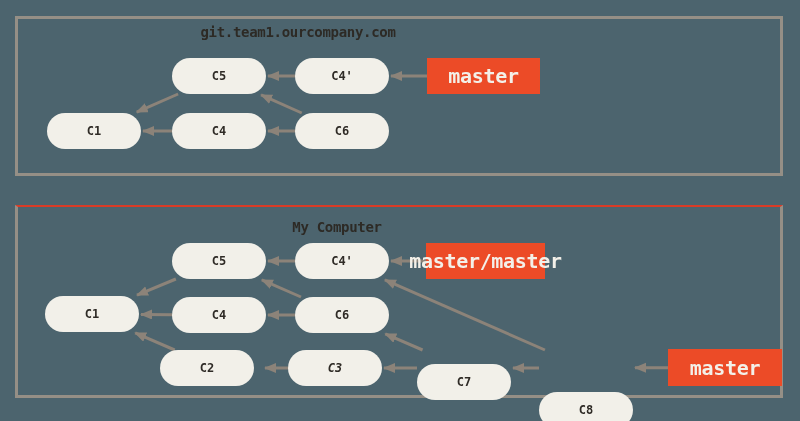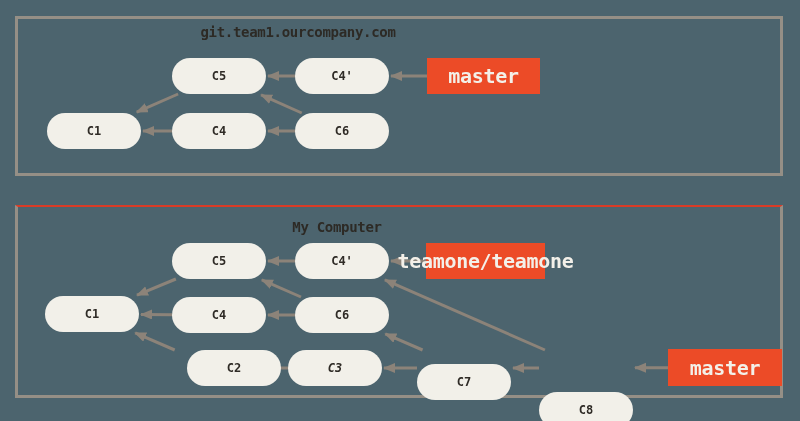--- a/index.html
+++ b/index.html
@@ -88,20 +88,20 @@
       <div class="commit" style="left: 295px; top: 58px; width: 94px; height: 36px;">C4'</div>
       <div class="commit" style="left: 47px; top: 113px; width: 94px; height: 36px;">C1</div>
       <div class="commit" style="left: 172px; top: 113px; width: 94px; height: 36px;">C4</div>
       <div class="commit" style="left: 295px; top: 113px; width: 94px; height: 36px;">C6</div>
       <div class="ref" style="left: 427px; top: 58px; width: 113px; height: 36px;">master</div>
       <div class="commit" style="left: 172px; top: 243px; width: 94px; height: 36px;">C5</div>
       <div class="commit" style="left: 295px; top: 243px; width: 94px; height: 36px;">C4'</div>
       <div class="commit" style="left: 45px; top: 296px; width: 94px; height: 36px;">C1</div>
       <div class="commit" style="left: 172px; top: 297px; width: 94px; height: 36px;">C4</div>
       <div class="commit" style="left: 295px; top: 297px; width: 94px; height: 36px;">C6</div>
-      <div class="commit" style="left: 187px; top: 350px; width: 94px; height: 36px;">C2</div>
+      <div class="commit" style="left: 160px; top: 350px; width: 94px; height: 36px;">C2</div>
       <div class="commit" style="left: 288px; top: 350px; width: 94px; height: 36px; font-style: italic;">C3</div>
       <div class="commit" style="left: 417px; top: 364px; width: 94px; height: 36px;">C7</div>
       <div class="commit" style="left: 539px; top: 350px; width: 94px; height: 36px; margin-top: 42px;">C8</div>
-      <div class="ref" style="left: 426px; top: 243px; width: 119px; height: 36px;">teamone/teamone</div>
+      <div class="ref" style="left: 426px; top: 243px; width: 119px; height: 36px;">master/master</div>
       <div class="ref" style="left: 668px; top: 349px; width: 114px; height: 37px;">master</div>
     </div>
 </div>
 
 </body></html>

